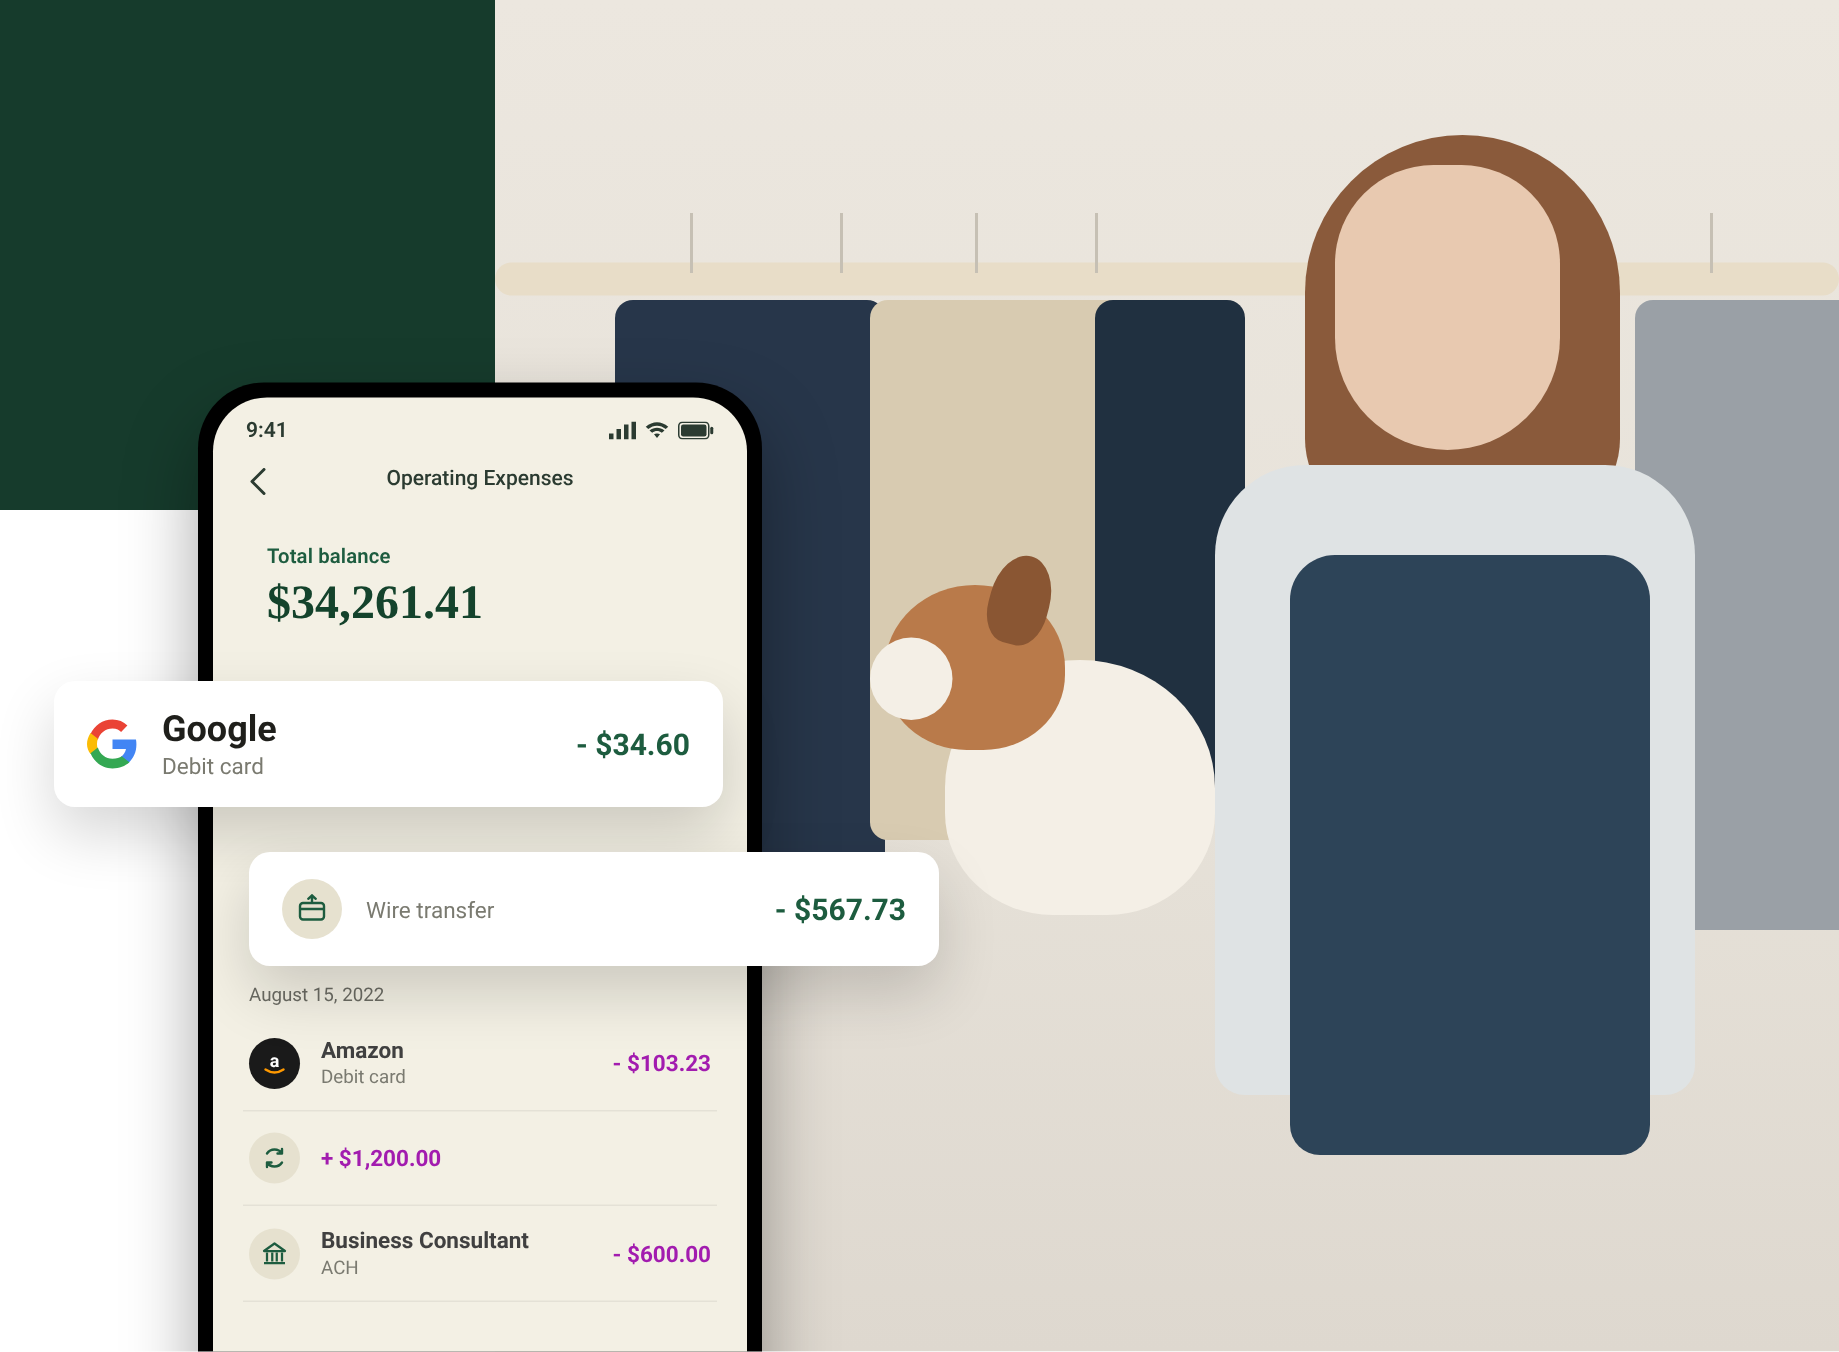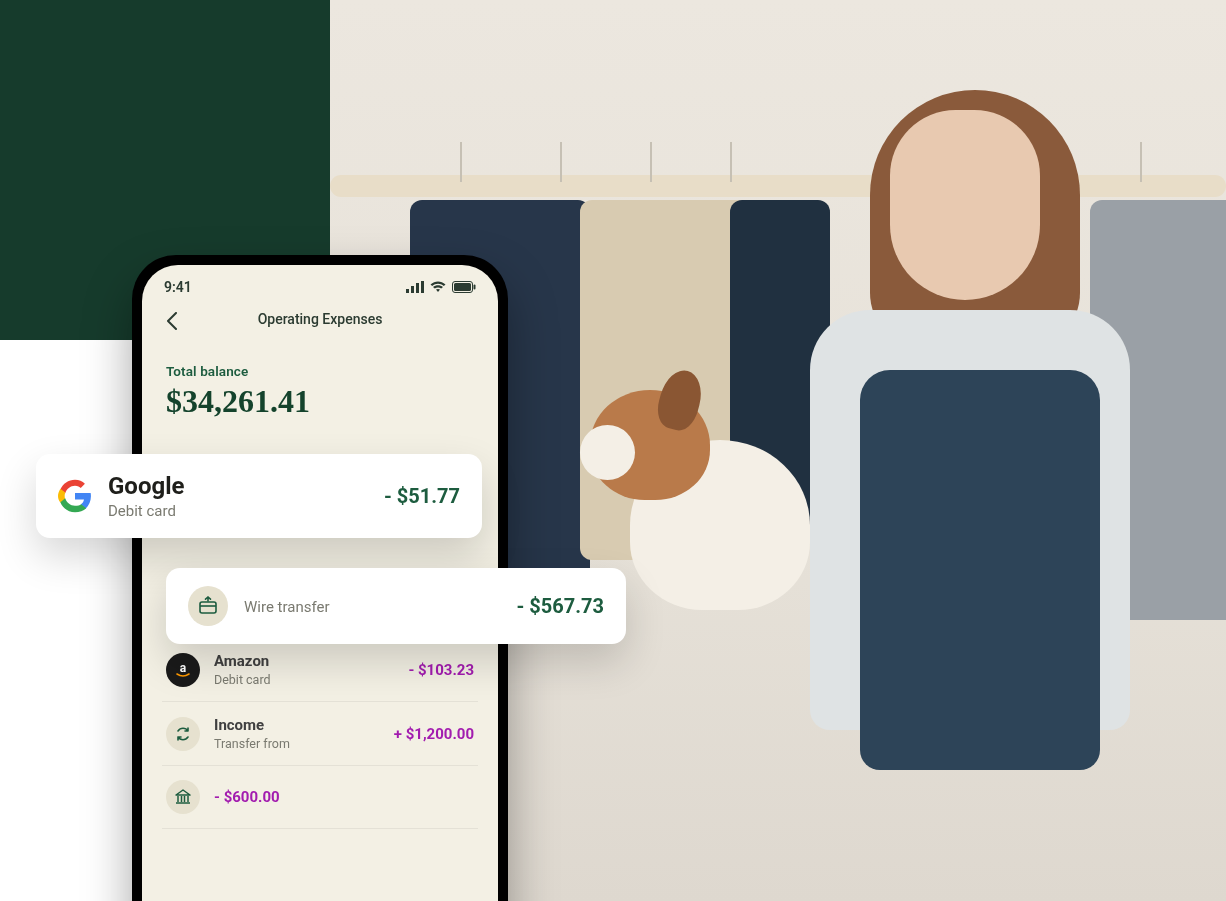--- a/index.html
+++ b/index.html
@@ -58,21 +58,21 @@
     position: relative;
     padding: 10px 16px 16px 16px;
     color:#2b3b31;
   }
   .nav-bar .back {
     position:absolute; left:18px; top:8px;
     width:24px; height:24px; display:flex; align-items:center; justify-content:center;
   }
   .nav-title { font-size:14px; font-weight:500; color:#2b3b31; }
 
-  .balance-block { padding: 20px 24px 8px 24px; }
+  .balance-block { padding: 20px 24px 8px 36px; }
   .balance-label { font-size:13.5px; font-weight:600; color:#1d5c3f; letter-spacing:0.1px; }
   .balance-value { font-size:32px; font-weight:700; color:#14432c; margin-top:4px; font-family: Georgia, "Times New Roman", serif; }
 
   .section-date { padding: 18px 24px 6px 24px; font-size:12.5px; color:#6b6b63; }
 
   .list { padding: 0 20px; }
   .row {
     display:flex; align-items:center; gap:14px;
     padding: 14px 4px;
     border-top: 1px solid rgba(0,0,0,0.06);
@@ -201,20 +201,21 @@
         <div class="nav-title">Operating Expenses</div>
       </div>
 
       <div class="balance-block">
         <div class="balance-label">Total balance</div>
         <div class="balance-value">$34,261.41</div>
       </div>
 
       <div style="height:210px"></div>
 
+      <div class="section-date">August 15, 2022</div>
 
       <div class="list">
         <div class="row">
           <div class="icon amazon-logo">
             <svg width="20" height="20" viewBox="0 0 20 20">
                 <text x="10" y="12" text-anchor="middle" font-size="12" font-weight="700" fill="#fff">a</text>
                 <path d="M4 14 Q10 18 16 14" stroke="#ff9900" stroke-width="1.6" fill="none" stroke-linecap="round"></path>
               </svg>
           </div>
           <div class="meta">
@@ -224,34 +225,34 @@
           <div class="amount">- $103.23</div>
         </div>
 
         <div class="row">
           <div class="icon">
             <svg width="20" height="20" viewBox="0 0 20 20">
                 <path d="M5 7 A6 6 0 0 1 15 7 M15 7 L15 4 M15 7 L12 7" stroke="#1d5c3f" stroke-width="1.6" fill="none" stroke-linecap="round"></path>
                 <path d="M15 13 A6 6 0 0 1 5 13 M5 13 L5 16 M5 13 L8 13" stroke="#1d5c3f" stroke-width="1.6" fill="none" stroke-linecap="round"></path>
               </svg>
           </div>
-          <div class="meta">
-            <div class="title">Income</div>
-            <div class="sub">Transfer from</div>
-          </div>
           <div class="amount">+ $1,200.00</div>
         </div>
 
         <div class="row">
           <div class="icon">
             <svg width="20" height="20" viewBox="0 0 20 20">
                 <path d="M3 8 L10 3 L17 8 Z" fill="none" stroke="#1d5c3f" stroke-width="1.5" stroke-linejoin="round"></path>
                 <path d="M5 9 V15 M8.5 9 V15 M11.5 9 V15 M15 9 V15" stroke="#1d5c3f" stroke-width="1.5"></path>
                 <path d="M3 16 H17" stroke="#1d5c3f" stroke-width="1.5"></path>
               </svg>
+          </div>
+          <div class="meta">
+            <div class="title">Business Consultant</div>
+            <div class="sub">ACH</div>
           </div>
           <div class="amount">- $600.00</div>
         </div>
 
         <div class="row" style="border-top:1px solid rgba(0,0,0,0.06); height:10px; padding:0;"></div>
       </div>
 
     </div>
   </div>
 
@@ -261,21 +262,21 @@
         <path fill="#EA4335" d="M24 9.5c3.9 0 6.6 1.7 8.1 3.1l5.9-5.9C34.4 3.1 29.7 1 24 1 14.8 1 6.9 6.6 3.3 14.7l6.9 5.4C12 14 17.5 9.5 24 9.5z"></path>
         <path fill="#4285F4" d="M46.5 24.5c0-1.6-.1-3.2-.4-4.7H24v9h12.7c-.5 3-2.2 5.5-4.7 7.2l7.2 5.6C43.7 37.5 46.5 31.6 46.5 24.5z"></path>
         <path fill="#FBBC05" d="M10.2 28.9c-.5-1.5-.8-3.1-.8-4.9s.3-3.4.8-4.9l-6.9-5.4C1.2 17.4 0 20.6 0 24s1.2 6.6 3.3 9.3l6.9-4.4z"></path>
         <path fill="#34A853" d="M24 47c6.5 0 11.9-2.1 15.9-5.8l-7.2-5.6c-2 1.4-4.7 2.3-8.7 2.3-6.5 0-12-4.5-13.8-10.6l-6.9 5.4C6.9 41.4 14.8 47 24 47z"></path>
       </svg>
     </div>
     <div class="meta">
       <div class="title">Google</div>
       <div class="sub">Debit card</div>
     </div>
-    <div class="amount">- $51.77</div>
+    <div class="amount">- $34.60</div>
   </div>
 
   <div class="float-card card-seo">
     <div class="icon">
       <svg width="22" height="22" viewBox="0 0 22 22">
         <rect x="3" y="7" width="16" height="11" rx="2" fill="none" stroke="#1d5c3f" stroke-width="1.6"></rect>
         <line x1="3" y1="11" x2="19" y2="11" stroke="#1d5c3f" stroke-width="1.6"></line>
         <path d="M11 6 V2 M11 2 L8.5 4.2 M11 2 L13.5 4.2" stroke="#1d5c3f" stroke-width="1.6" fill="none" stroke-linecap="round" stroke-linejoin="round"></path>
       </svg>
     </div>

